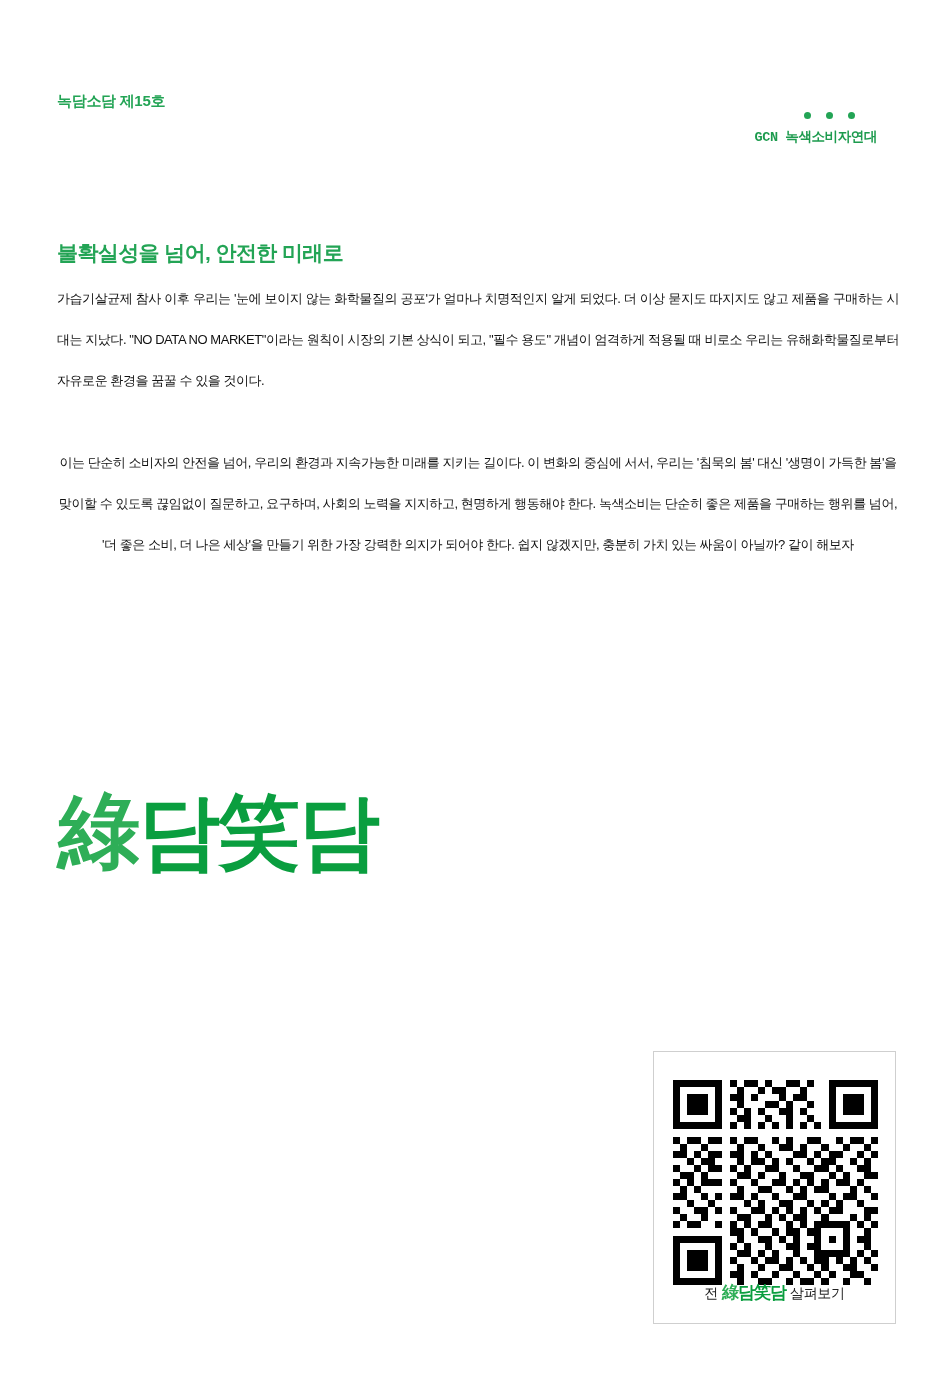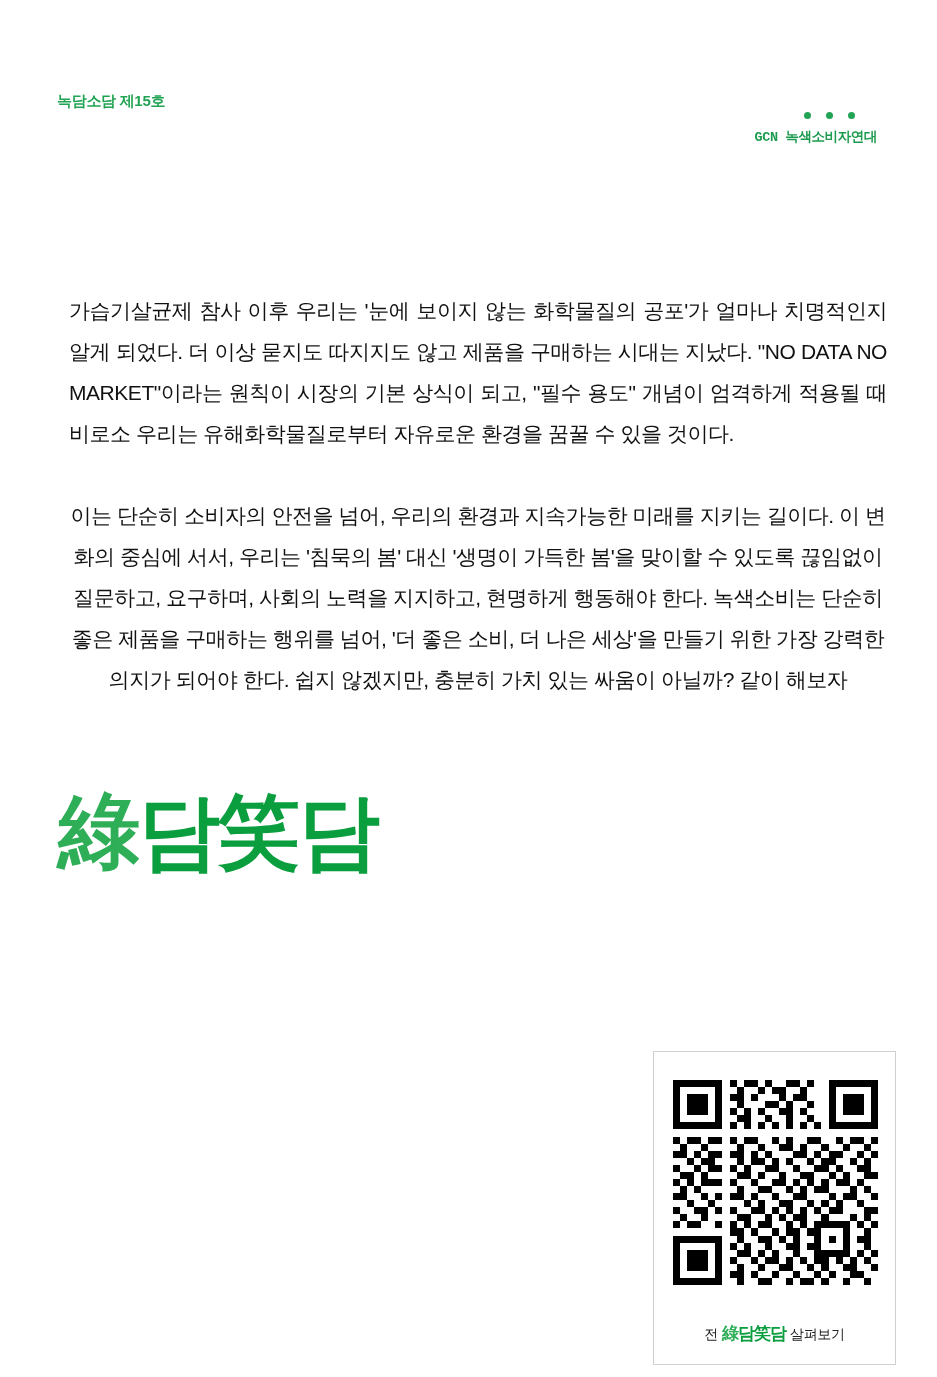--- a/index.html
+++ b/index.html
@@ -68,27 +68,27 @@
     color: #23a455;
     letter-spacing: -0.6px;
   }
   .article-body {
     position: absolute;
     left: 57px;
     top: 278px;
     width: 842px;
   }
   .para {
-    font-size: 21px;
+    font-size: 13px;
     line-height: 41px;
     color: #111111;
     letter-spacing: -0.45px;
     text-align: justify;
     text-justify: inter-character;
-    margin: 12px;
+    margin: 0;
   }
   .para + .para {
     margin-top: 41px;
   }
   .para.last {
     text-align: center;
   }
 
   
   .wordmark {
@@ -111,21 +111,21 @@
     font-size: 82px;
     color: #0a9e3f;
   }
 
   
   .qr-card {
     position: absolute;
     left: 653px;
     top: 1051px;
     width: 243px;
-    height: 314px;
+    height: 273px;
     border: 1px solid #cfcfcf;
     background: #ffffff;
     box-sizing: border-box;
   }
   .qr-holder {
     position: absolute;
     left: 19px;
     top: 28px;
     width: 205px;
     height: 205px;
@@ -169,20 +169,21 @@
 
   <div class="brand-block">
     <div class="brand-dots">
       <i></i>
       <i></i>
       <i></i>
     </div>
     <div class="brand-name">GCN 녹색소비자연대</div>
   </div>
 
+  <h1 class="article-title">불확실성을 넘어, 안전한 미래로</h1>
 
   <div class="article-body">
     <p class="para">가습기살균제 참사 이후 우리는 '눈에 보이지 않는 화학물질의 공포'가 얼마나 치명적인지 알게 되었다. 더 이상 묻지도 따지지도 않고 제품을 구매하는 시대는 지났다. "NO DATA NO MARKET"이라는 원칙이 시장의 기본 상식이 되고, "필수 용도" 개념이 엄격하게 적용될 때 비로소 우리는 유해화학물질로부터 자유로운 환경을 꿈꿀 수 있을 것이다.</p>
     <p class="para last">이는 단순히 소비자의 안전을 넘어, 우리의 환경과 지속가능한 미래를 지키는 길이다. 이 변화의 중심에 서서, 우리는 '침묵의 봄' 대신 '생명이 가득한 봄'을 맞이할 수 있도록 끊임없이 질문하고, 요구하며, 사회의 노력을 지지하고, 현명하게 행동해야 한다. 녹색소비는 단순히 좋은 제품을 구매하는 행위를 넘어, '더 좋은 소비, 더 나은 세상'을 만들기 위한 가장 강력한 의지가 되어야 한다. 쉽지 않겠지만, 충분히 가치 있는 싸움이 아닐까? 같이 해보자</p>
   </div>
 
   <div class="wordmark">
     <span class="wm-serif">綠</span>
     <span class="wm-sans">담笑담</span>
   </div>

